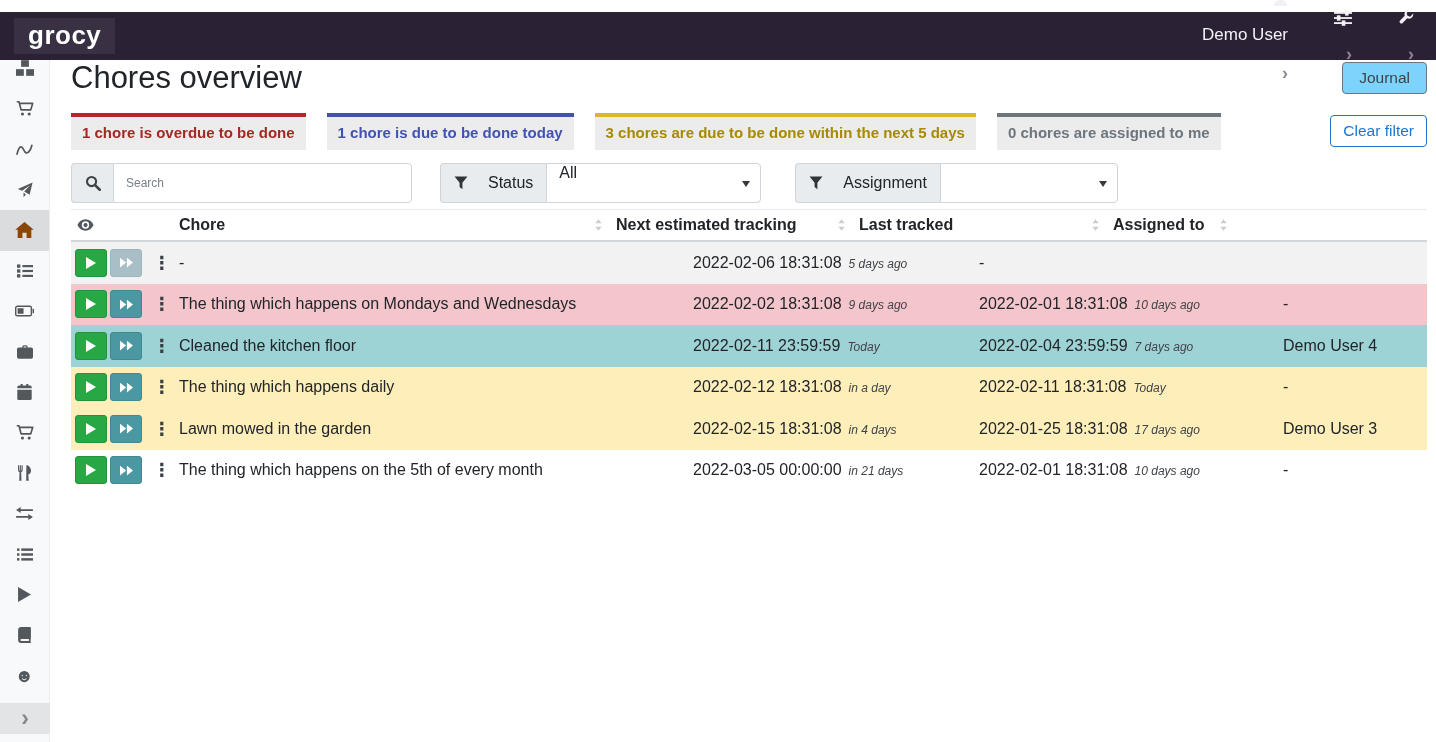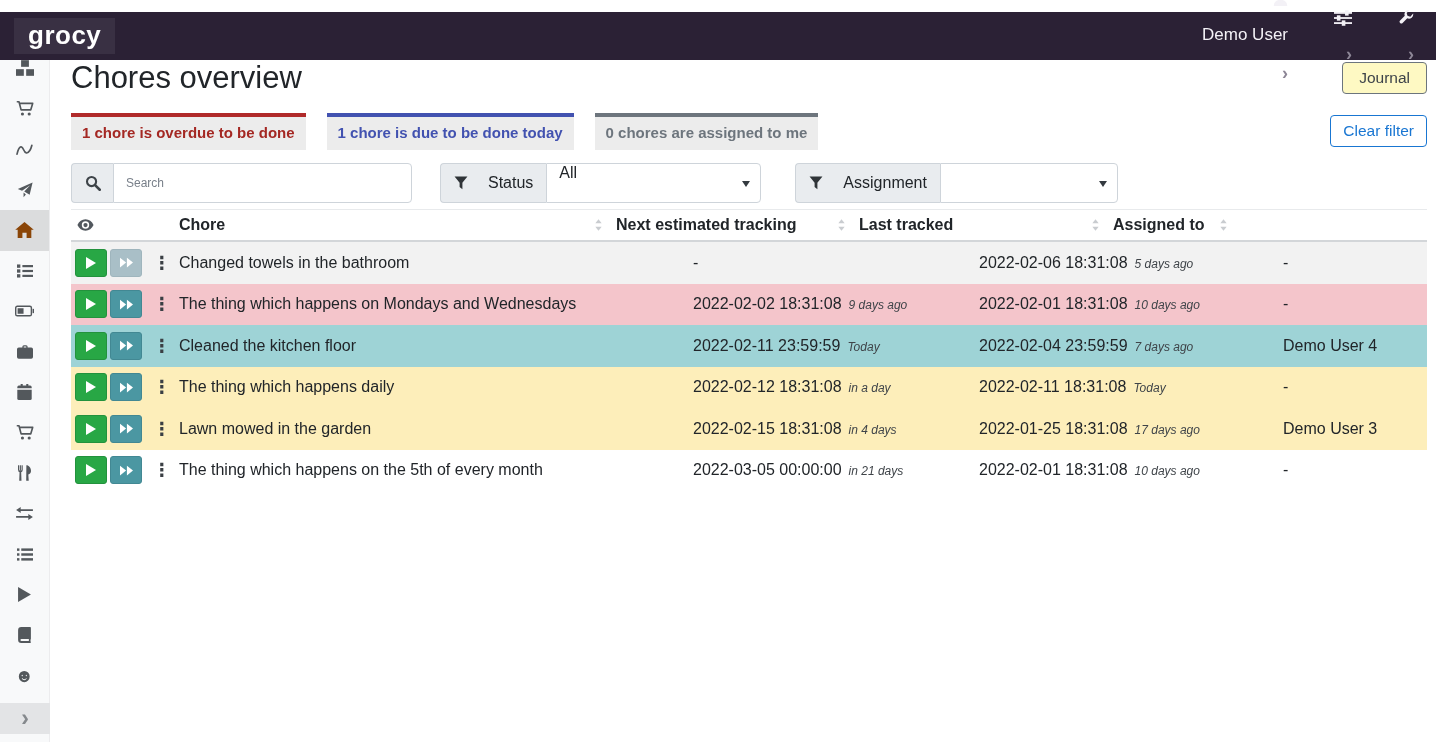--- a/index.html
+++ b/index.html
@@ -41,21 +41,21 @@
   }
 
   
   .main {
     position:absolute; left:50px; top:48px; right:0; bottom:0;
     background:#fff; padding:0 9px 0 21px; overflow:hidden;
   }
   .page-header { display:flex; align-items:center; margin-top:12px; }
   .page-title { font-size:31px; font-weight:500; color:#212529; flex:1; }
   .btn-journal {
-    background:#fef9c3; border:1px solid #6c757d; color:#3d4349;
+    background:#7dd3fc; border:1px solid #6c757d; color:#3d4349;
     font-size:15.5px; padding:6px 16px; border-radius:4px; cursor:pointer;
     font-family:inherit;
   }
 
   
   .summary-row { display:flex; align-items:flex-start; margin-top:17px; gap:21px; }
   .summary-card {
     background:#ececec; border-top:4px solid #999; font-weight:700; font-size:15px;
     padding:7px 11px 9px; white-space:nowrap; cursor:pointer;
   }
@@ -323,20 +323,21 @@
 <main class="main">
 
   <div class="page-header">
     <h1 class="page-title">Chores overview</h1>
     <button class="btn-journal">Journal</button>
   </div>
 
   <div class="summary-row">
     <div class="summary-card" style="border-top-color: rgb(176, 42, 42); color: rgb(164, 40, 35);">1 chore is overdue to be done</div>
     <div class="summary-card" style="border-top-color: rgb(66, 82, 176); color: rgb(66, 82, 176);">1 chore is due to be done today</div>
+    <div class="summary-card" style="border-top-color: rgb(223, 181, 42); color: rgb(166, 138, 0);">3 chores are due to be done within the next 5 days</div>
     <div class="summary-card" style="border-top-color: rgb(109, 117, 125); color: rgb(109, 117, 125);">0 chores are assigned to me</div>
     <div class="summary-spacer"></div>
     <button class="btn-clear-filter">Clear filter</button>
   </div>
 
   <div class="filter-row">
     <div class="addon square">
       <span class="icon">
         <svg width="16" height="16" viewBox="0 0 20 20">
             <circle cx="8.2" cy="8.2" r="5.7" fill="none" stroke="#3d4348" stroke-width="2.6"></circle>
@@ -432,21 +433,20 @@
       </button>
       <button class="btn-skip disabled">
         <span class="icon">
           <svg width="13" height="11" viewBox="0 0 16 12">
                   <path d="M0 0l7.5 6L0 12zM8.5 0 16 6l-7.5 6z" fill="#fff"></path>
                 </svg>
         </span>
       </button>
       <span class="dots">⋮</span>
     </div>
-    <div class="cell"><span class="f-chore">Changed towels in the bathroom</span></div>
     <div class="cell"><span class="f-next">-</span><span class="rel f-next-rel"></span></div>
     <div class="cell"><span class="f-last">2022-02-06 18:31:08</span><span class="rel f-last-rel">5 days ago</span></div>
     <div class="cell"><span class="f-assigned">-</span></div>
   </div>
 
   <div class="trow v-danger">
     <div class="cell controls">
       <button class="btn-play">
         <span class="icon">
           <svg width="10" height="12" viewBox="0 0 10 12">

